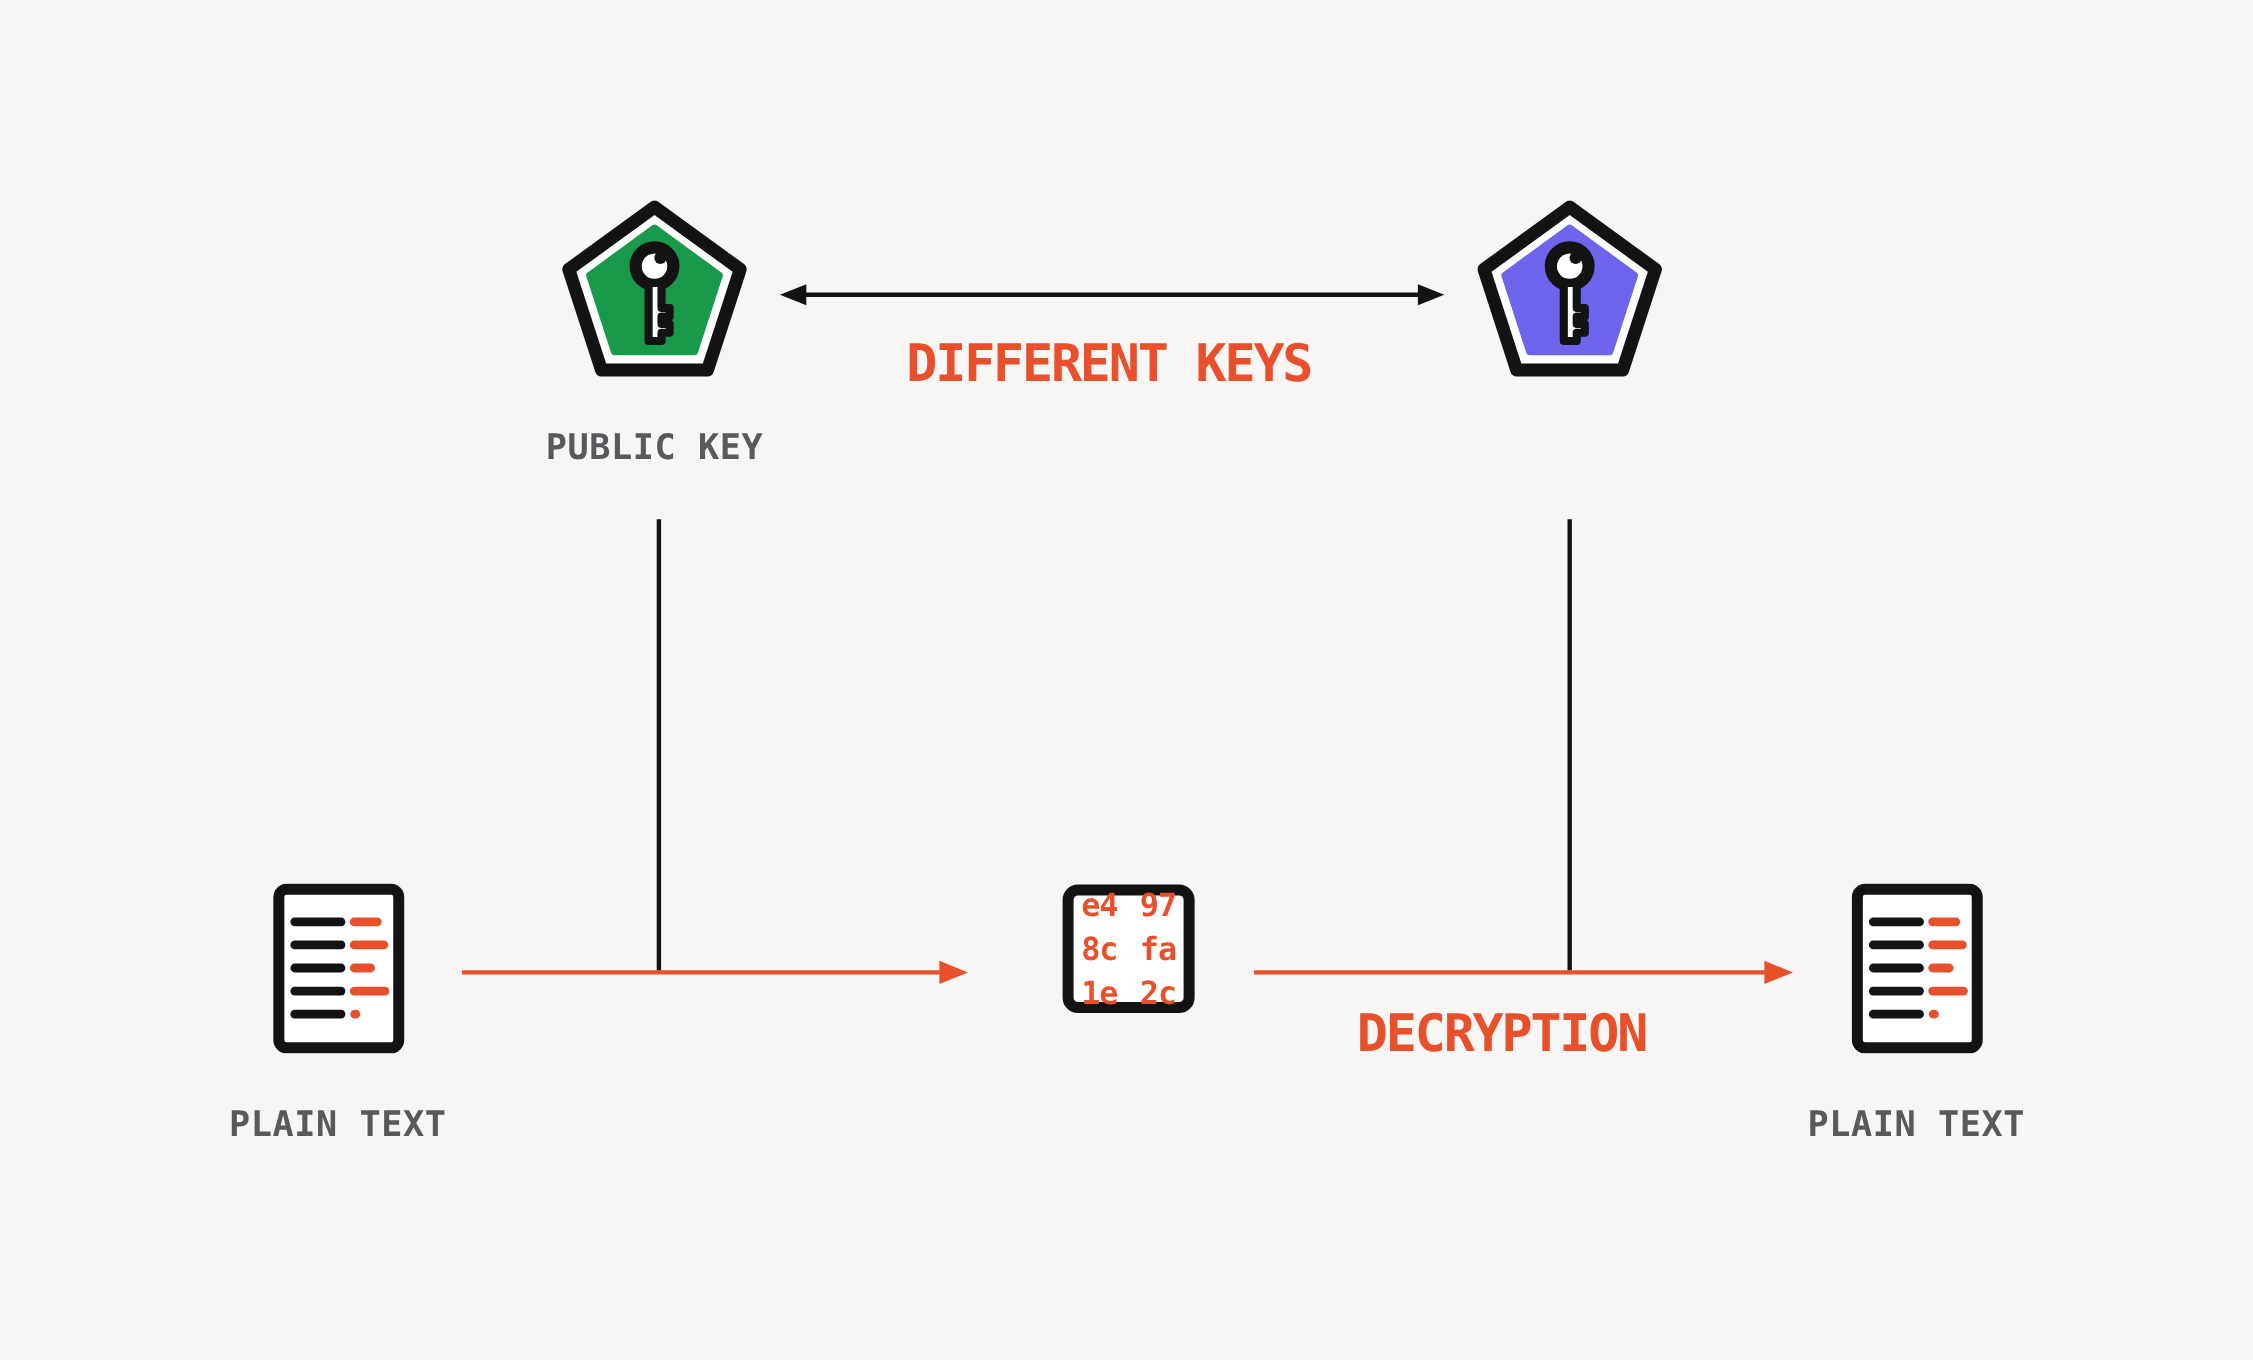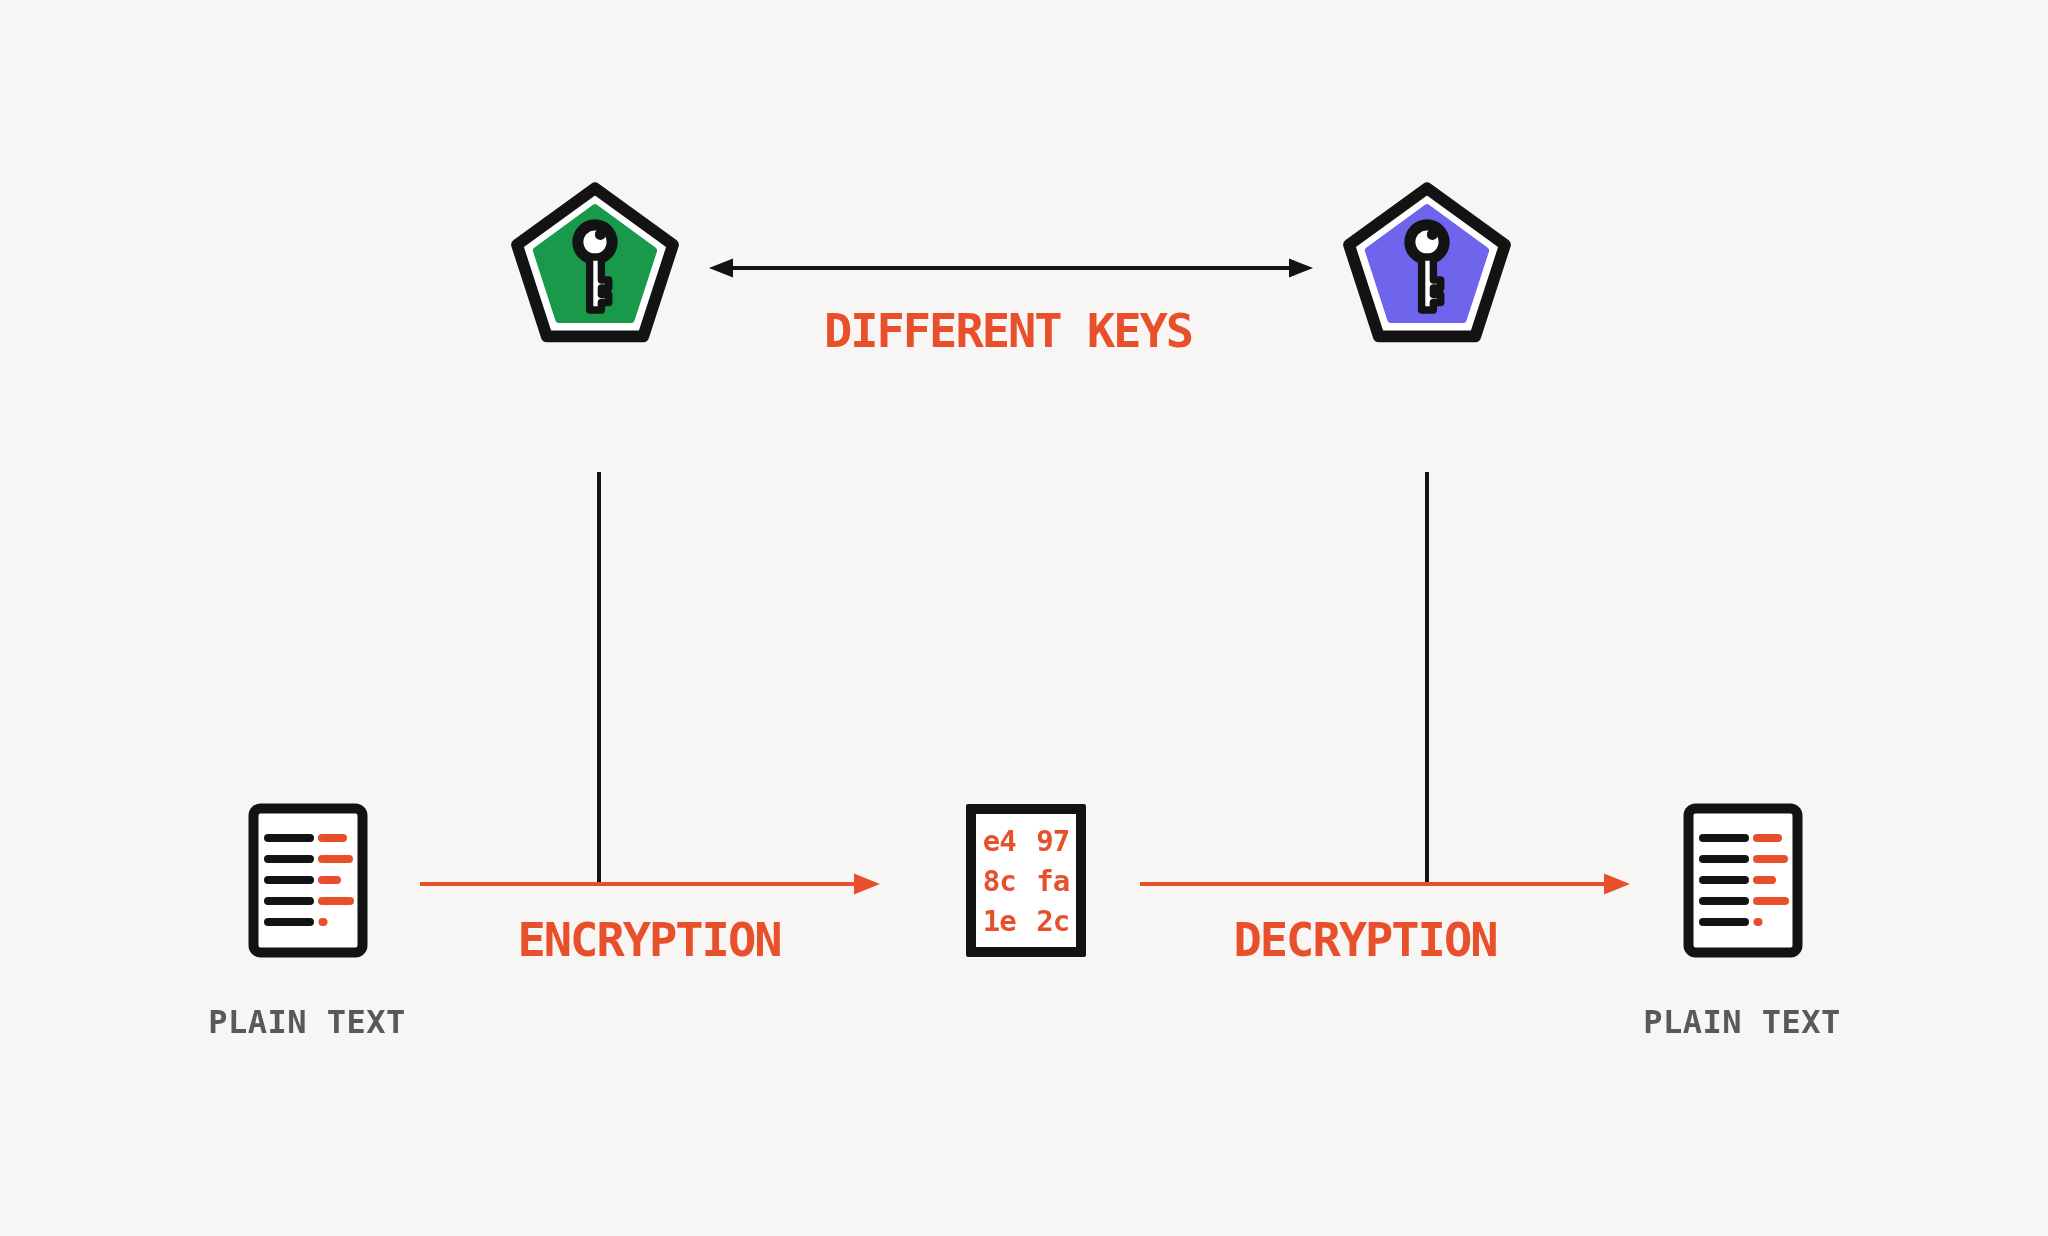--- a/index.html
+++ b/index.html
@@ -28,24 +28,24 @@
   
   .pentagon-icon { width: 168px; height: 162px; }
 
   
   .doc-icon { width: 120px; height: 155px; }
 
   
   .cipher-doc {
     box-sizing: border-box;
     width: 120px;
-    height: 153px;
+    height: 117px;
     background: #ffffff;
     border: 10px solid #131313;
-    border-radius: 2px;
+    border-radius: 14px;
     display: flex;
     flex-direction: column;
     align-items: center;
     justify-content: center;
   }
   .cipher-doc span {
     display: block;
     color: #e8502b;
     font-weight: 700;
     font-size: 29px;
@@ -121,20 +121,21 @@
       <polygon points="50,3.5 96.4,37.2 78.7,91.7 21.3,91.7 3.6,37.2" fill="#ffffff" stroke="#131313" stroke-width="7" stroke-linejoin="round"></polygon>
       <polygon points="50,15 85,40.5 71.6,81.7 28.4,81.7 15,40.5" fill="#6f65ec" stroke="#6f65ec" stroke-width="4" stroke-linejoin="round"></polygon>
       <g>
         <circle cx="50" cy="35.5" r="10.2" fill="#ffffff" stroke="#131313" stroke-width="6.6"></circle>
         <circle cx="53.2" cy="31" r="3.3" fill="#131313"></circle>
         <path d="M46.8,44.5 L46.8,76 L53.8,76 L53.8,71.5 L58.2,71.5 L58.2,66.8 L53.8,66.8 L53.8,62.8 L58.2,62.8 L58.2,58.1 L53.8,58.1 L53.8,44.5 Z" fill="#ffffff" stroke="#131313" stroke-width="4.4" stroke-linejoin="round"></path>
       </g>
     </svg>
   </div>
 
+  <div class="abs node-label" style="left:425px; top:389px;">PUBLIC KEY</div>
 
   <div class="abs process-label" style="left:768px; top:312px;">DIFFERENT KEYS</div>
 
   <div class="abs" style="left:248px; top:803px;">
     <svg class="doc-icon" viewBox="0 0 120 155" xmlns="http://www.w3.org/2000/svg">
       <rect x="5.5" y="5.5" width="109" height="144" rx="7" fill="#ffffff" stroke="#131313" stroke-width="10"></rect>
       <g stroke-linecap="round" stroke-width="8">
         <line x1="20" y1="35" x2="62" y2="35" stroke="#131313"></line>
         <line x1="20" y1="56" x2="62" y2="56" stroke="#131313"></line>
         <line x1="20" y1="77" x2="62" y2="77" stroke="#131313"></line>
@@ -169,16 +170,15 @@
         <line x1="74" y1="77" x2="89" y2="77" stroke="#e8502b"></line>
         <line x1="74" y1="98" x2="102" y2="98" stroke="#e8502b"></line>
         <line x1="74.5" y1="119" x2="75.5" y2="119" stroke="#e8502b"></line>
       </g>
     </svg>
   </div>
 
   <div class="abs node-label" style="left:137px; top:1005px;">PLAIN TEXT</div>
   <div class="abs node-label" style="left:1572px; top:1005px;">PLAIN TEXT</div>
 
-  <div class="abs process-label" style="left:409px; top:921px;">ENCRYPTION</div>
   <div class="abs process-label" style="left:1125px; top:921px;">DECRYPTION</div>
 
 </div>
 
 </body></html>

